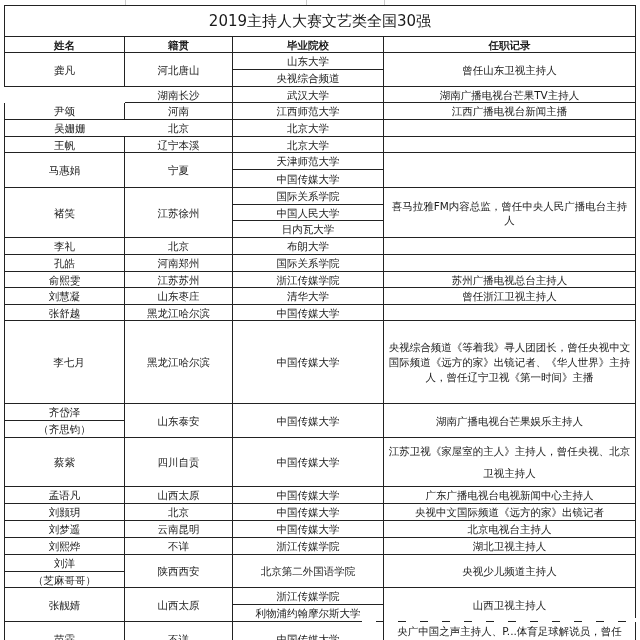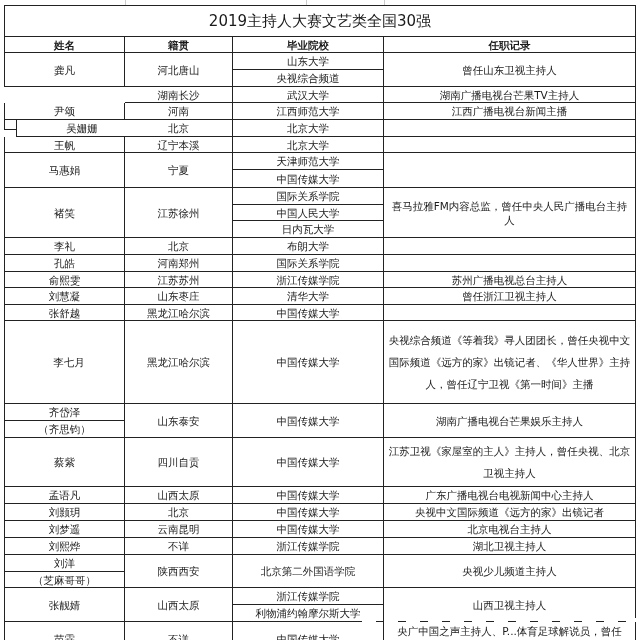--- a/index.html
+++ b/index.html
@@ -45,21 +45,21 @@
   <div class="c first" style="left:4px; top:87px; width:121px; height:16px;margin-top:27px;">李莎旻子</div>
   <div class="c" style="left:125px; top:87px; width:108px; height:16px;">湖南长沙</div>
   <div class="c" style="left:233px; top:87px; width:151px; height:16px;">武汉大学</div>
   <div class="c" style="left:384px; top:87px; width:252px; height:16px;">湖南广播电视台芒果TV主持人</div>
 
   <div class="c first" style="left:4px; top:103px; width:121px; height:17px;">尹颂</div>
   <div class="c" style="left:125px; top:103px; width:108px; height:17px;">河南</div>
   <div class="c" style="left:233px; top:103px; width:151px; height:17px;">江西师范大学</div>
   <div class="c" style="left:384px; top:103px; width:252px; height:17px;">江西广播电视台新闻主播</div>
 
-  <div class="c first" style="left:4px; top:120px; width:132px; height:17px;margin-left:12px;">吴姗姗</div>
+  <div class="c first" style="left:4px; top:120px; width:132px; height:17px;">吴姗姗</div>
   <div class="c" style="left:125px; top:120px; width:108px; height:17px;">北京</div>
   <div class="c" style="left:233px; top:120px; width:151px; height:17px;">北京大学</div>
   <div class="c" style="left:384px; top:120px; width:252px; height:17px;"></div>
 
   <div class="c first" style="left:4px; top:137px; width:121px; height:16px;">王帆</div>
   <div class="c" style="left:125px; top:137px; width:108px; height:16px;">辽宁本溪</div>
   <div class="c" style="left:233px; top:137px; width:151px; height:16px;">北京大学</div>
   <div class="c" style="left:384px; top:137px; width:252px; height:16px;"></div>
 
   <div class="c first" style="left:4px; top:153px; width:121px; height:35px;">马惠娟</div>
@@ -96,21 +96,21 @@
   <div class="c" style="left:384px; top:288px; width:252px; height:17px;">曾任浙江卫视主持人</div>
 
   <div class="c first" style="left:4px; top:305px; width:121px; height:16px;">张舒越</div>
   <div class="c" style="left:125px; top:305px; width:108px; height:16px;">黑龙江哈尔滨</div>
   <div class="c" style="left:233px; top:305px; width:151px; height:16px;">中国传媒大学</div>
   <div class="c" style="left:384px; top:305px; width:252px; height:16px;"></div>
 
   <div class="c first" style="left:4px; top:321px; width:121px; height:83px;padding-left:9px;">李七月</div>
   <div class="c" style="left:125px; top:321px; width:108px; height:83px;">黑龙江哈尔滨</div>
   <div class="c" style="left:233px; top:321px; width:151px; height:83px;">中国传媒大学</div>
-  <div class="c wrap" style="left:384px; top:321px; width:252px; height:83px; line-height:22px;">央视综合频道《等着我》寻人团团长，曾任央视中文国际频道《远方的家》出镜记者、《华人世界》主持人，曾任辽宁卫视《第一时间》主播</div>
+  <div class="c wrap" style="left:384px; top:321px; width:252px; height:83px; line-height:15px;">央视综合频道《等着我》寻人团团长，曾任央视中文国际频道《远方的家》出镜记者、《华人世界》主持人，曾任辽宁卫视《第一时间》主播</div>
 
   <div class="c first" style="left:4px; top:404px; width:121px; height:17px;">齐岱泽</div>
   <div class="c first" style="left:4px; top:421px; width:121px; height:17px;">（齐思钧）</div>
   <div class="c" style="left:125px; top:404px; width:108px; height:34px;">山东泰安</div>
   <div class="c" style="left:233px; top:404px; width:151px; height:34px;">中国传媒大学</div>
   <div class="c" style="left:384px; top:404px; width:252px; height:34px;">湖南广播电视台芒果娱乐主持人</div>
 
   <div class="c first" style="left:4px; top:438px; width:121px; height:49px;">蔡紫</div>
   <div class="c" style="left:125px; top:438px; width:108px; height:49px;">四川自贡</div>
   <div class="c" style="left:233px; top:438px; width:151px; height:49px;">中国传媒大学</div>

